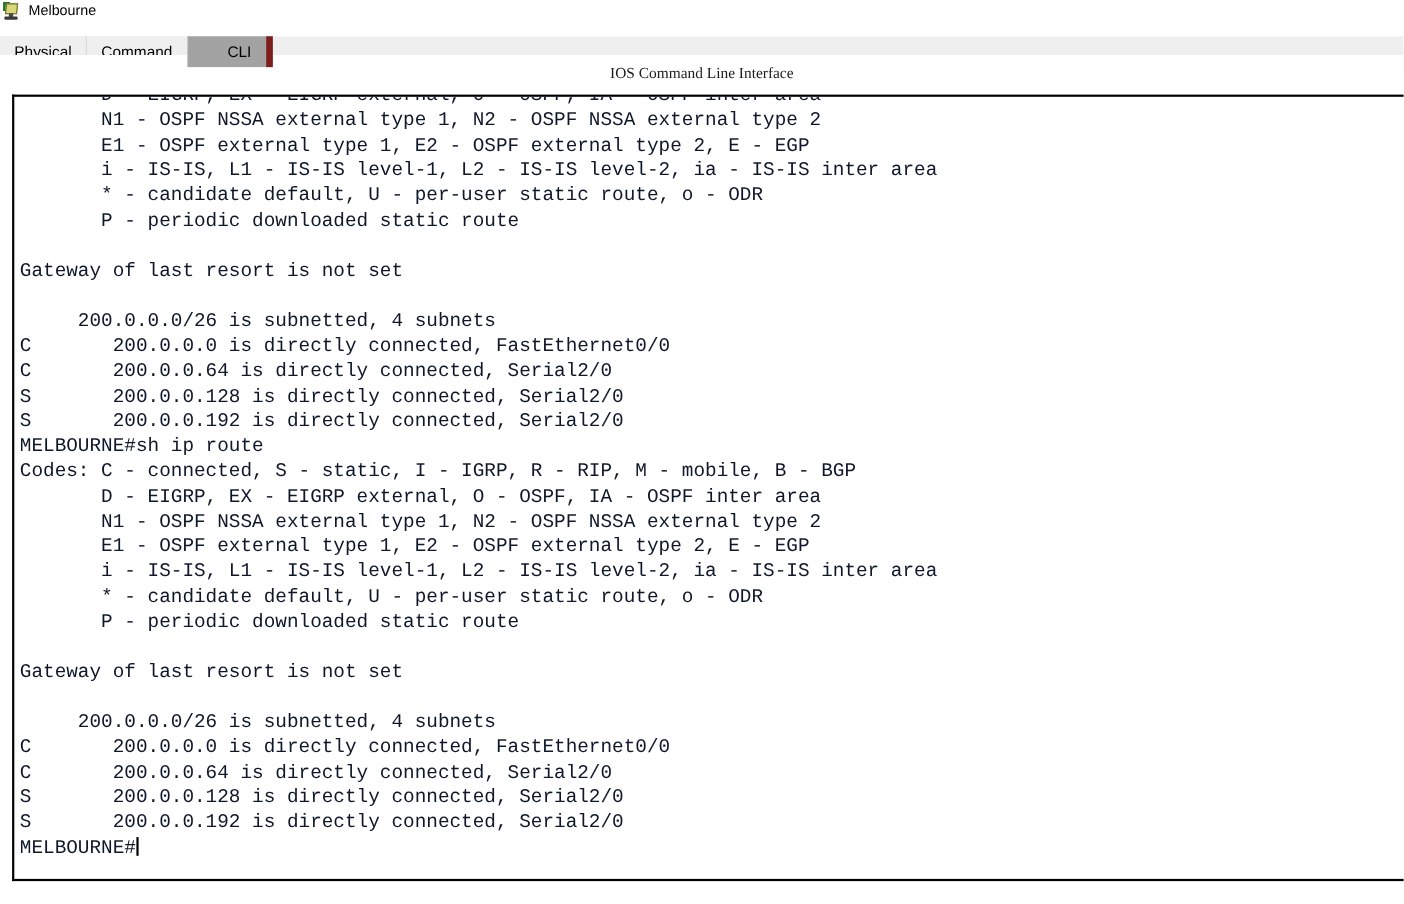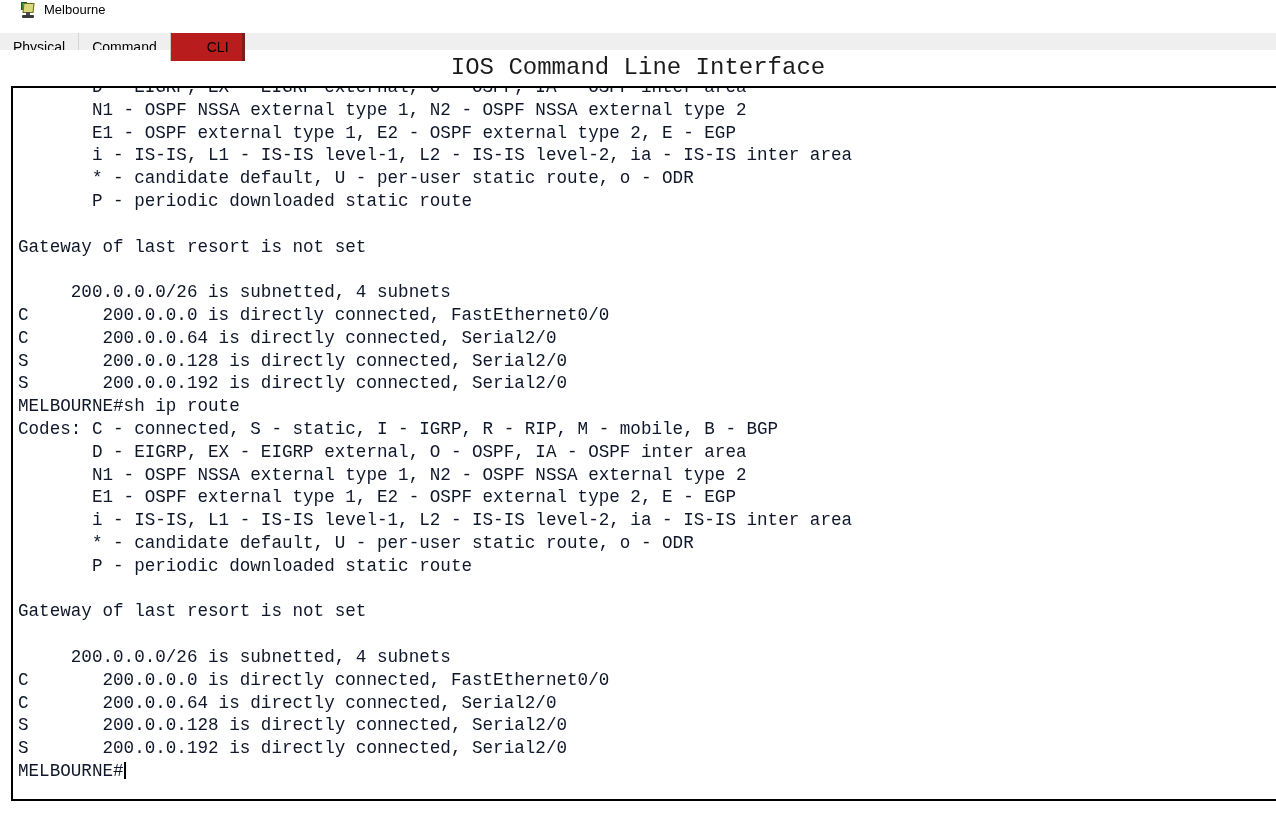--- a/index.html
+++ b/index.html
@@ -17,21 +17,21 @@
 
   
   #titlebar {
     position: absolute;
     left: 0; top: 0;
     width: 1276px;
     height: 20px;
     background: #ffffff;
     display: flex;
     align-items: center;
-    padding-left: 20px;
+    padding-left: 2px;
     box-sizing: border-box;
   }
   #device-icon {
     width: 16px;
     height: 16px;
     position: relative;
     flex: 0 0 auto;
     margin-right: 8px;
   }
   #device-icon .body {
@@ -89,44 +89,44 @@
     padding: 0 13px;
     font-size: 14px;
     color: #000000;
     background: #efefef;
     border-right: 1px solid #d4d4d4;
     box-sizing: border-box;
     white-space: pre;
     cursor: default;
   }
   .tab.active {
-    background: #b91c1c;
-    border-right: 3px solid #7f1d1d;
+    background: #a3a3a3;
+    border-right: 6px solid #7f1d1d;
     border-left: 1px solid #c8c8c8;
     margin-left: -1px;
     position: relative;
     z-index: 2;
     padding-left: 36px;
   }
 
   
   #cli-panel {
     position: absolute;
     left: 0; top: 50px;
     width: 1276px;
     height: 772px;
     background: #ffffff;
   }
   #cli-header {
     width: 100%;
     height: 36px;
     line-height: 36px;
     text-align: center;
-    font-family: Liberation Mono, monospace;
-    font-size: 24px;
+    font-family: Liberation Serif, serif;
+    font-size: 14px;
     color: #1b1b1b;
     white-space: pre;
   }
 
   
   #terminal {
     position: absolute;
     left: 11px;
     top: 36px;
     width: 1268px;

